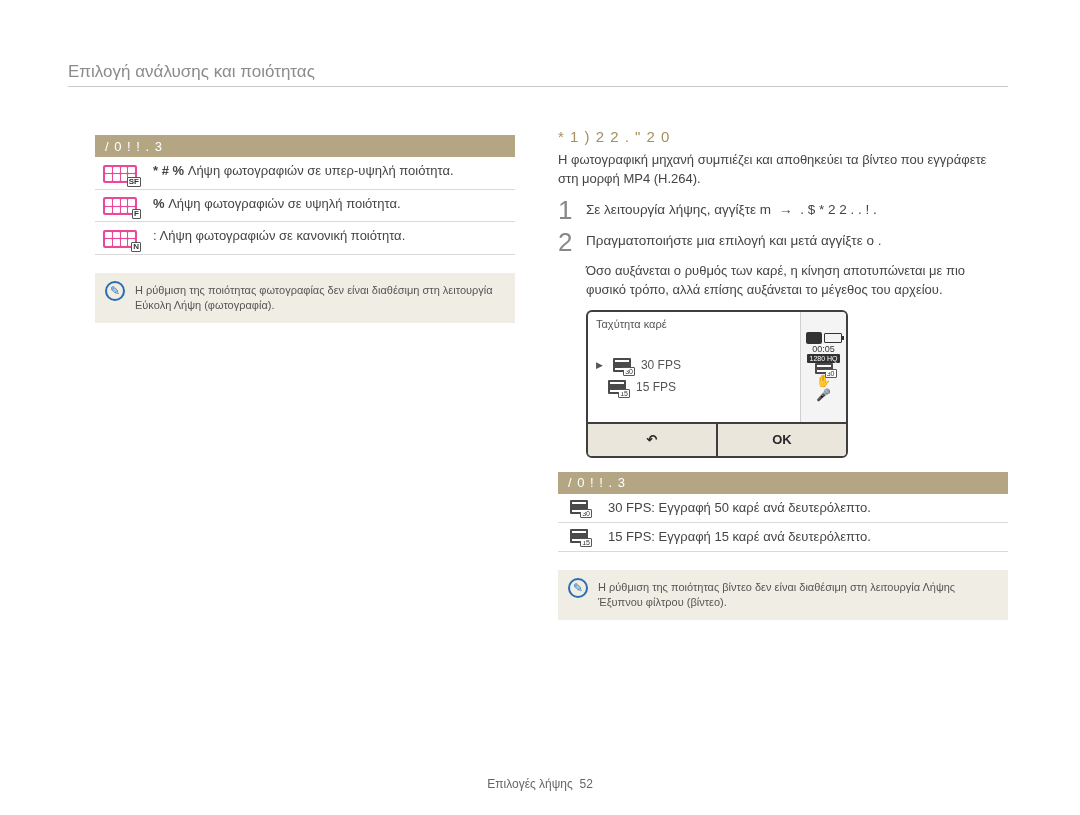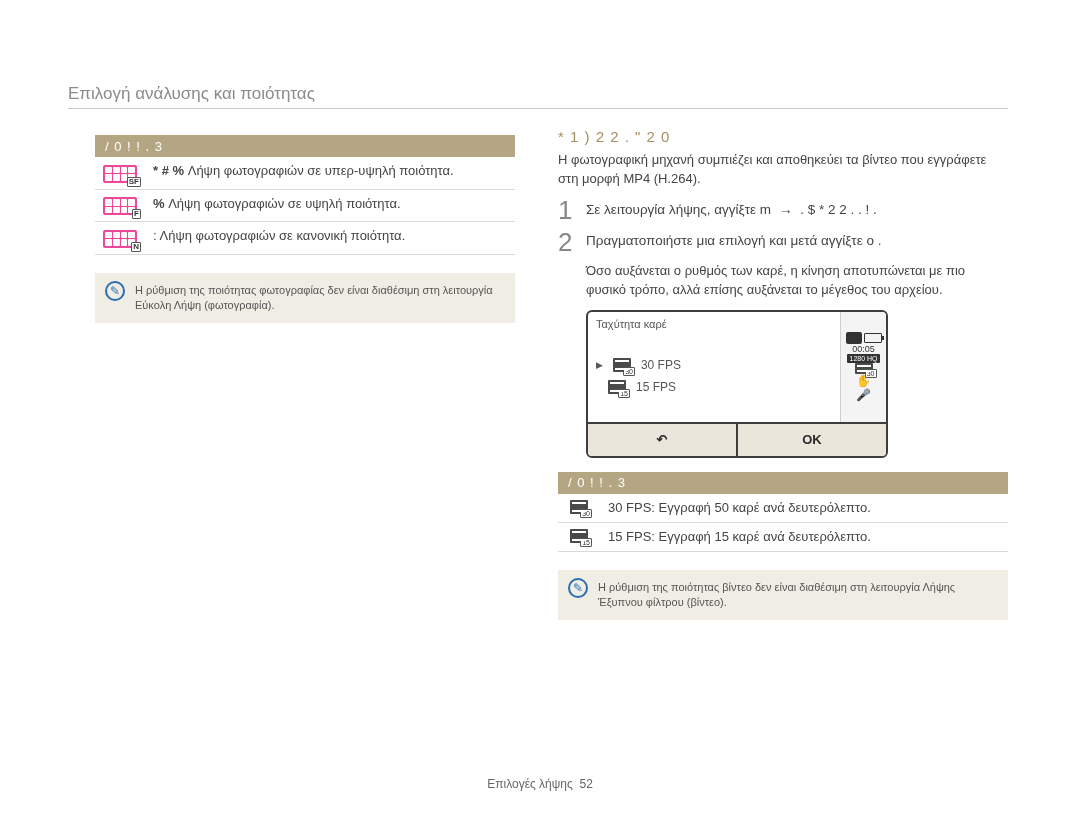--- a/index.html
+++ b/index.html
@@ -15,21 +15,20 @@
   .page-title {
     position: absolute;
     top: 62px;
     left: 68px;
     font-size: 17px;
     color: #8b8b8b;
     font-weight: 400;
     padding-bottom: 4px;
     width: 940px;
     border-bottom: 1px solid #c9c9c9;
-    margin-top: 22px;
   }
   .col-left {
     position: absolute;
     left: 95px;
     top: 135px;
     width: 420px;
   }
   .col-right {
     position: absolute;
     left: 558px;
@@ -144,21 +143,21 @@
   .arrow-icon { font-size: 14px; color: #444; }
   .sub-note {
     font-size: 13px;
     color: #444;
     line-height: 1.5;
     padding-left: 28px;
     margin-bottom: 10px;
   }
   
   .cam {
-    width: 302px;
+    width: 262px;
     margin: 8px 0 14px 28px;
     border: 2px solid #3e3e3e;
     border-radius: 6px;
     background: #fff;
     overflow: hidden;
   }
   .cam-top {
     display: flex;
     height: 110px;
   }

